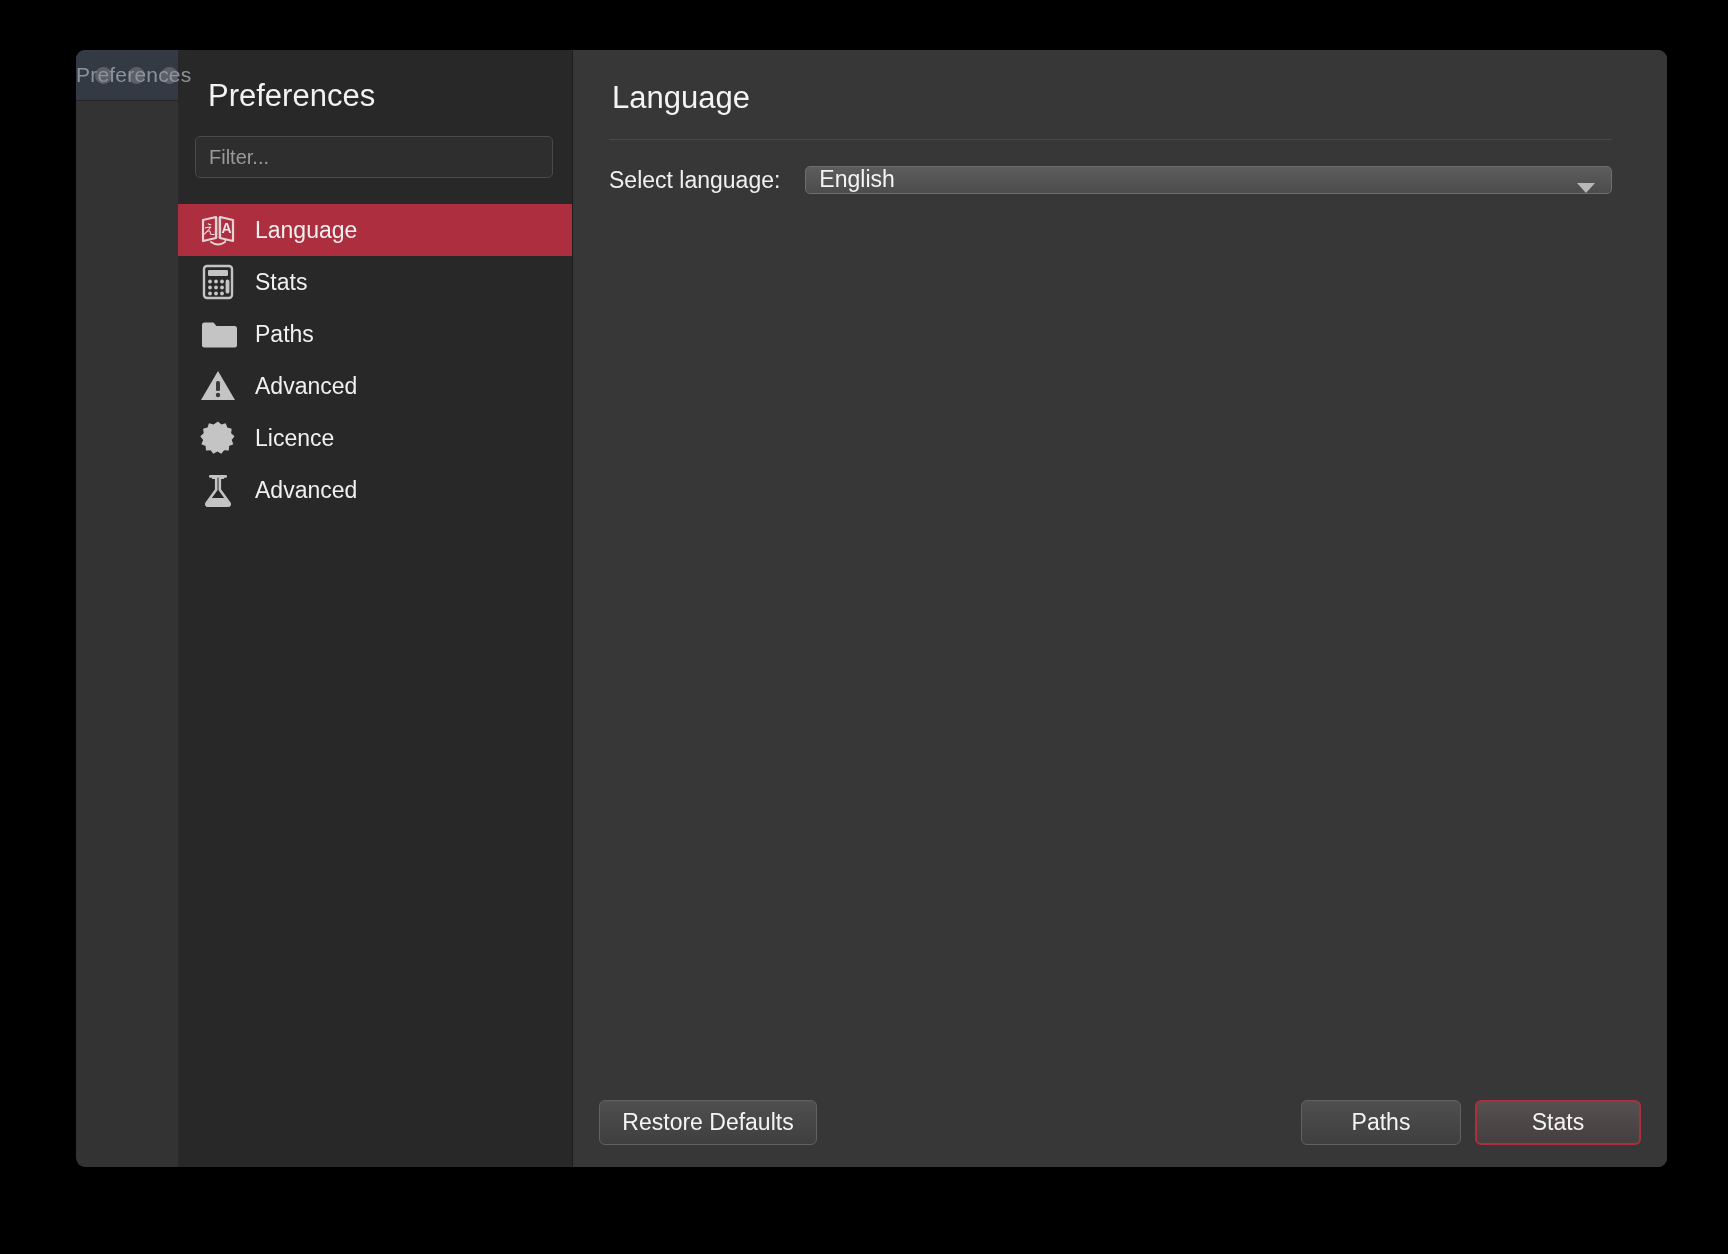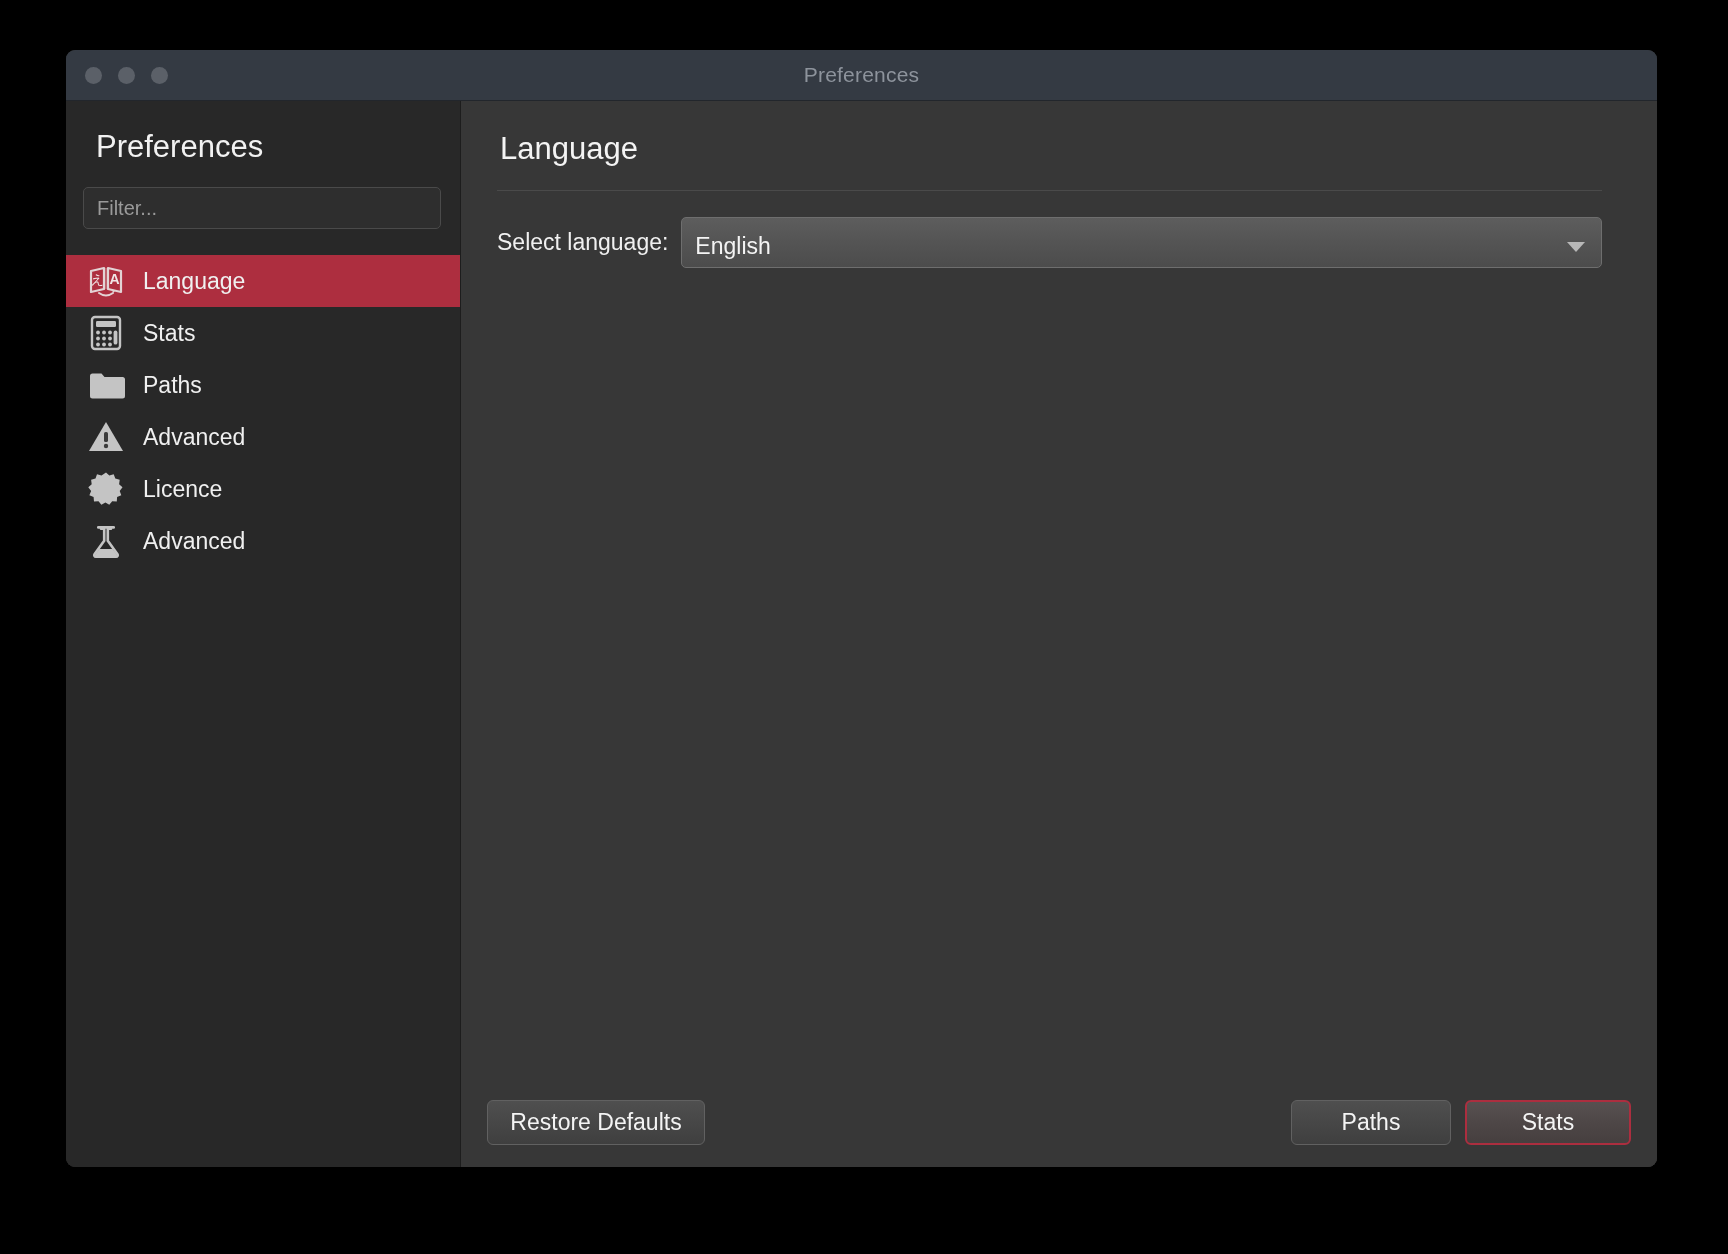--- a/index.html
+++ b/index.html
@@ -5,27 +5,27 @@
   * { box-sizing: border-box; margin: 0; padding: 0; }
   html, body {
     width: 1728px; height: 1254px;
     background: #000000;
     font-family: "Liberation Sans", sans-serif;
     overflow: hidden;
   }
 
   #window {
     position: absolute;
-    left: 66px; top: 50px;
+    left: 76px; top: 50px;
     width: 1591px; height: 1117px;
     border-radius: 9px;
     overflow: hidden;
     box-shadow: 0 10px 42px rgba(0,0,0,0.85);
     display: flex;
-    flex-direction: column;
+    flex-direction: row;
     background: #333333;
   }
 
   
   #titlebar {
     height: 51px;
     flex: 0 0 51px;
     background: #343a43;
     border-bottom: 1px solid #22262c;
     display: flex;
@@ -141,31 +141,31 @@
     margin-top: 23px;
   }
   #field-row {
     display: flex;
     align-items: center;
     margin-top: 26px;
   }
   #field-label {
     font-size: 23px;
     color: #f0f0f0;
-    margin-right: 13px;
+    margin-right: 25px;
     white-space: nowrap;
   }
   #lang-select {
     flex: 1 1 auto;
-    height: 51px;
+    height: 28px;
     background: linear-gradient(180deg,#5d5d5d 0%,#545454 50%,#4c4c4c 100%);
     border: 1px solid #6e6e6e;
     border-radius: 5px;
     display: flex;
-    align-items: center;
+    align-items: flex-end;
     padding: 8px 12px 0 13px;
     position: relative;
     cursor: default;
   }
   #lang-value {
     font-size: 23px;
     color: #f4f4f4;
     flex: 1 1 auto;
   }
   #lang-arrow {

